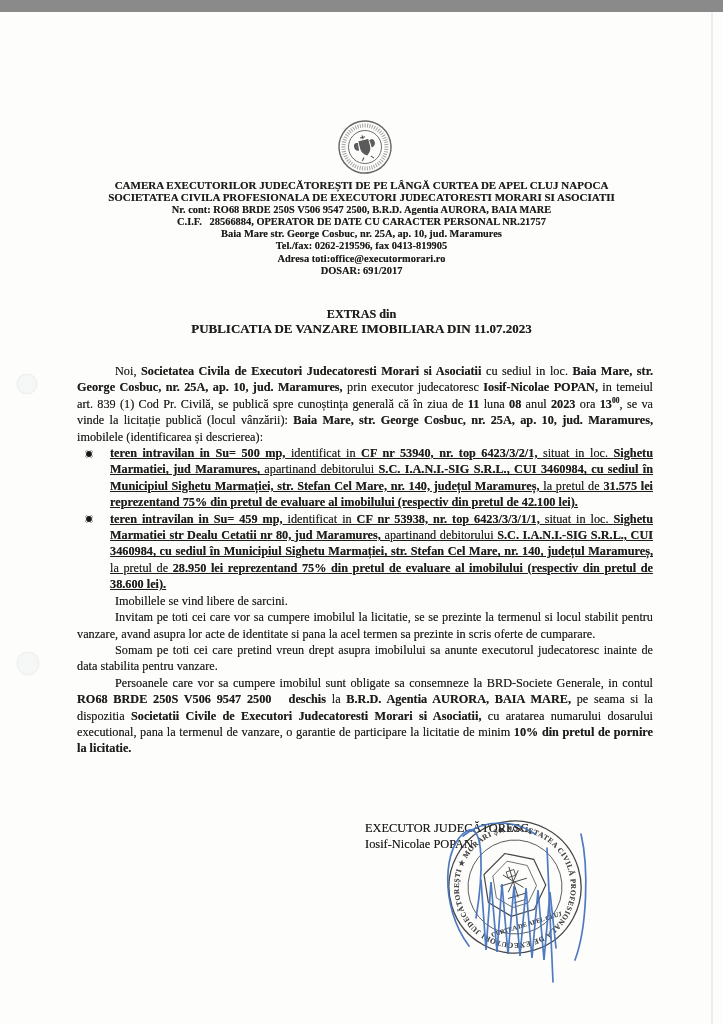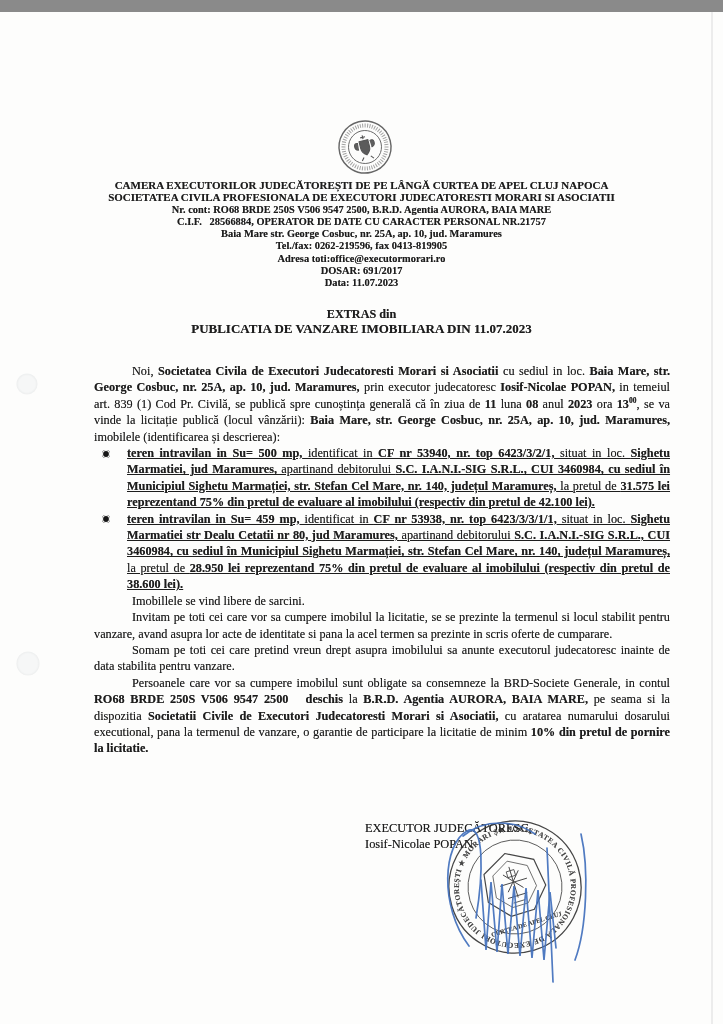--- a/index.html
+++ b/index.html
@@ -12,21 +12,21 @@
   .ink{text-shadow:0 0 .45px rgba(20,20,20,.55);}
   
   .seal-wrap{position:absolute;left:325px;top:105px;width:80px;height:62px;}
   .hdr{position:absolute;left:0;top:167px;width:723px;text-align:center;}
   .hdr-line{font-weight:bold;font-size:11px;line-height:12.4px;white-space:nowrap;}
   .hdr-line.sm{font-size:10.4px;line-height:12.2px;}
   .title{position:absolute;left:0;top:295px;width:723px;text-align:center;font-weight:bold;}
   .title .t1{font-size:12.2px;line-height:14px;}
   .title .t2{font-size:13px;line-height:16px;}
   
-  .body{position:absolute;left:94px;top:351px;width:576px;font-size:12.25px;line-height:16.4px;text-align:justify;}
+  .body{position:absolute;left:77px;top:351px;width:576px;font-size:12.25px;line-height:16.4px;text-align:justify;}
   .para{text-indent:38px;margin:0;}
   .li{position:relative;padding-left:33px;text-decoration:underline;}
   .bullet-icon{
     position:absolute;left:8px;top:4.5px;width:8px;height:8px;border-radius:50%;
     background:#171717;box-shadow:inset 0 0 0 1.1px #fdfdfc, inset 0 0 0 3px #171717;
   }
   .b{font-weight:bold;}
   .u{text-decoration:underline;}
   .sup{vertical-align:super;font-size:.62em;line-height:0;}
   
@@ -64,21 +64,20 @@
 
   <div class="hdr">
     <div class="hdr-line">CAMERA EXECUTORILOR JUDECĂTOREȘTI DE PE LÂNGĂ CURTEA DE APEL CLUJ NAPOCA</div>
     <div class="hdr-line">SOCIETATEA CIVILA PROFESIONALA DE EXECUTORI JUDECATORESTI MORARI SI ASOCIATII</div>
     <div class="hdr-line sm">Nr. cont: RO68 BRDE 250S V506 9547 2500, B.R.D. Agentia AURORA, BAIA MARE</div>
     <div class="hdr-line sm">C.I.F.&nbsp;&nbsp; 28566884, OPERATOR DE DATE CU CARACTER PERSONAL NR.21757</div>
     <div class="hdr-line sm">Baia Mare str. George Cosbuc, nr. 25A, ap. 10, jud. Maramures</div>
     <div class="hdr-line sm">Tel./fax: 0262-219596, fax 0413-819905</div>
     <div class="hdr-line sm">Adresa toti:office@executormorari.ro</div>
     <div class="hdr-line sm">DOSAR: 691/2017</div>
-    <div class="hdr-line sm">Data: 11.07.2023</div>
   </div>
 
   <div class="title">
     <div class="t1">EXTRAS din</div>
     <div class="t2">PUBLICATIA DE VANZARE IMOBILIARA DIN 11.07.2023</div>
   </div>
 
   <div class="body">
     <p class="para"><span>Noi, </span><span class="b">Societatea Civila de Executori Judecatoresti Morari si Asociatii</span><span> cu sediul in loc. </span><span class="b">Baia Mare, str. George Cosbuc, nr. 25A, ap. 10, jud. Maramures,</span><span> prin executor judecatoresc </span><span class="b">Iosif-Nicolae POPAN,</span><span> in temeiul art. 839 (1) Cod Pr. Civilă, se publică spre cunoștința generală că în ziua de </span><span class="b">11</span><span> luna </span><span class="b">08</span><span> anul </span><span class="b">2023</span><span> ora </span><span class="b">13</span><span class="b sup">00</span><span>, se va vinde la licitație publică (locul vânzării): </span><span class="b">Baia Mare, str. George Cosbuc, nr. 25A, ap. 10, jud. Maramures,</span><span> imobilele (identificarea și descrierea):</span></p>
     <div class="li">

